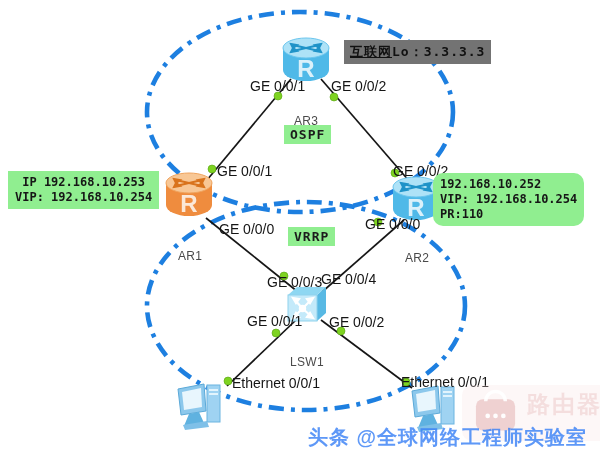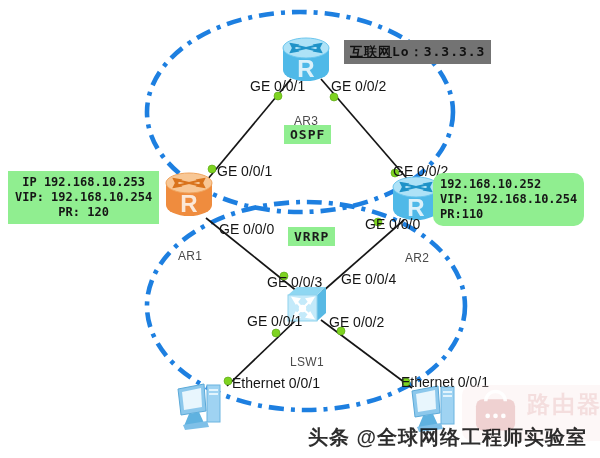--- a/index.html
+++ b/index.html
@@ -26,21 +26,21 @@
     font-size:13px;padding:2px 6px;letter-spacing:1px;margin-top:6px;
   }
   .inet{
     position:absolute;background:#737373;color:#111;
     font-size:13px;padding:3px 6px;white-space:nowrap;
   }
   .inet .cn{font-weight:bold;text-decoration:underline;letter-spacing:1px;}
   .inet .mono{font-family:"DejaVu Sans Mono", monospace;font-weight:bold;letter-spacing:1px;}
   .watermark{
     position:absolute;left:308px;top:424px;font-size:20px;font-weight:bold;
-    color:#000000;opacity:.82;letter-spacing:1px;white-space:nowrap;
+    color:#3b82f6;opacity:.82;letter-spacing:1px;white-space:nowrap;
   }
   .badge{
     position:absolute;left:462px;top:385px;width:140px;height:56px;
     display:flex;align-items:flex-start;gap:8px;
     background:rgba(248,225,225,.28);border-radius:10px 0 0 10px;
   }
   .badge-text{
     font-size:23px;font-weight:bold;color:#f4dede;letter-spacing:2px;
     margin-top:4px;white-space:nowrap;
   }
@@ -177,38 +177,37 @@
   <div class="devname" style="left:283px;top:325px;width:48px;">LSW1</div>
   <div class="devname" style="left:181px;top:429px;width:46px;">PC1</div>
 
   <span class="portlbl" style="left:250px;top:78px;">GE 0/0/1</span>
   <span class="portlbl" style="left:331px;top:78px;">GE 0/0/2</span>
   <span class="portlbl" style="left:217px;top:163px;">GE 0/0/1</span>
   <span class="portlbl" style="left:219px;top:221px;">GE 0/0/0</span>
   <span class="portlbl" style="left:393px;top:163px;">GE 0/0/2</span>
   <span class="portlbl" style="left:365px;top:216px;">GE 0/0/0</span>
   <span class="portlbl" style="left:267px;top:274px;">GE 0/0/3</span>
-  <span class="portlbl" style="left:321px;top:271px;margin-left:20px;">GE 0/0/4</span>
+  <span class="portlbl" style="left:321px;top:271px;">GE 0/0/4</span>
   <span class="portlbl" style="left:247px;top:313px;">GE 0/0/1</span>
   <span class="portlbl" style="left:329px;top:314px;">GE 0/0/2</span>
   <span class="portlbl" style="left:232px;top:375px;">Ethernet 0/0/1</span>
   <span class="portlbl" style="left:401px;top:374px;">Ethernet 0/0/1</span>
 
   <div class="inet" style="left:344px;top:40px;">
     <span class="cn">互联网</span><span class="mono">Lo：3.3.3.3</span>
   </div>
 
   <div class="zone" style="left:284px;top:119px;">OSPF</div>
 
   <div class="zone" style="left:288px;top:221px;">VRRP</div>
 
   <div class="greenbox" style="left:8px;top:171px;text-align:center;">
     <div>IP 192.168.10.253</div>
     <div>VIP: 192.168.10.254</div>
-    <div>PR: 120</div>
   </div>
 
   <div class="greenbox" style="left:433px;top:173px;border-radius:10px;">
     <div>192.168.10.252</div>
     <div>VIP: 192.168.10.254</div>
     <div>PR:110</div>
   </div>
 
   <div class="badge">
     <svg width="46" height="46" viewBox="0 0 46 46" style="margin:4px 0 0 12px;">

